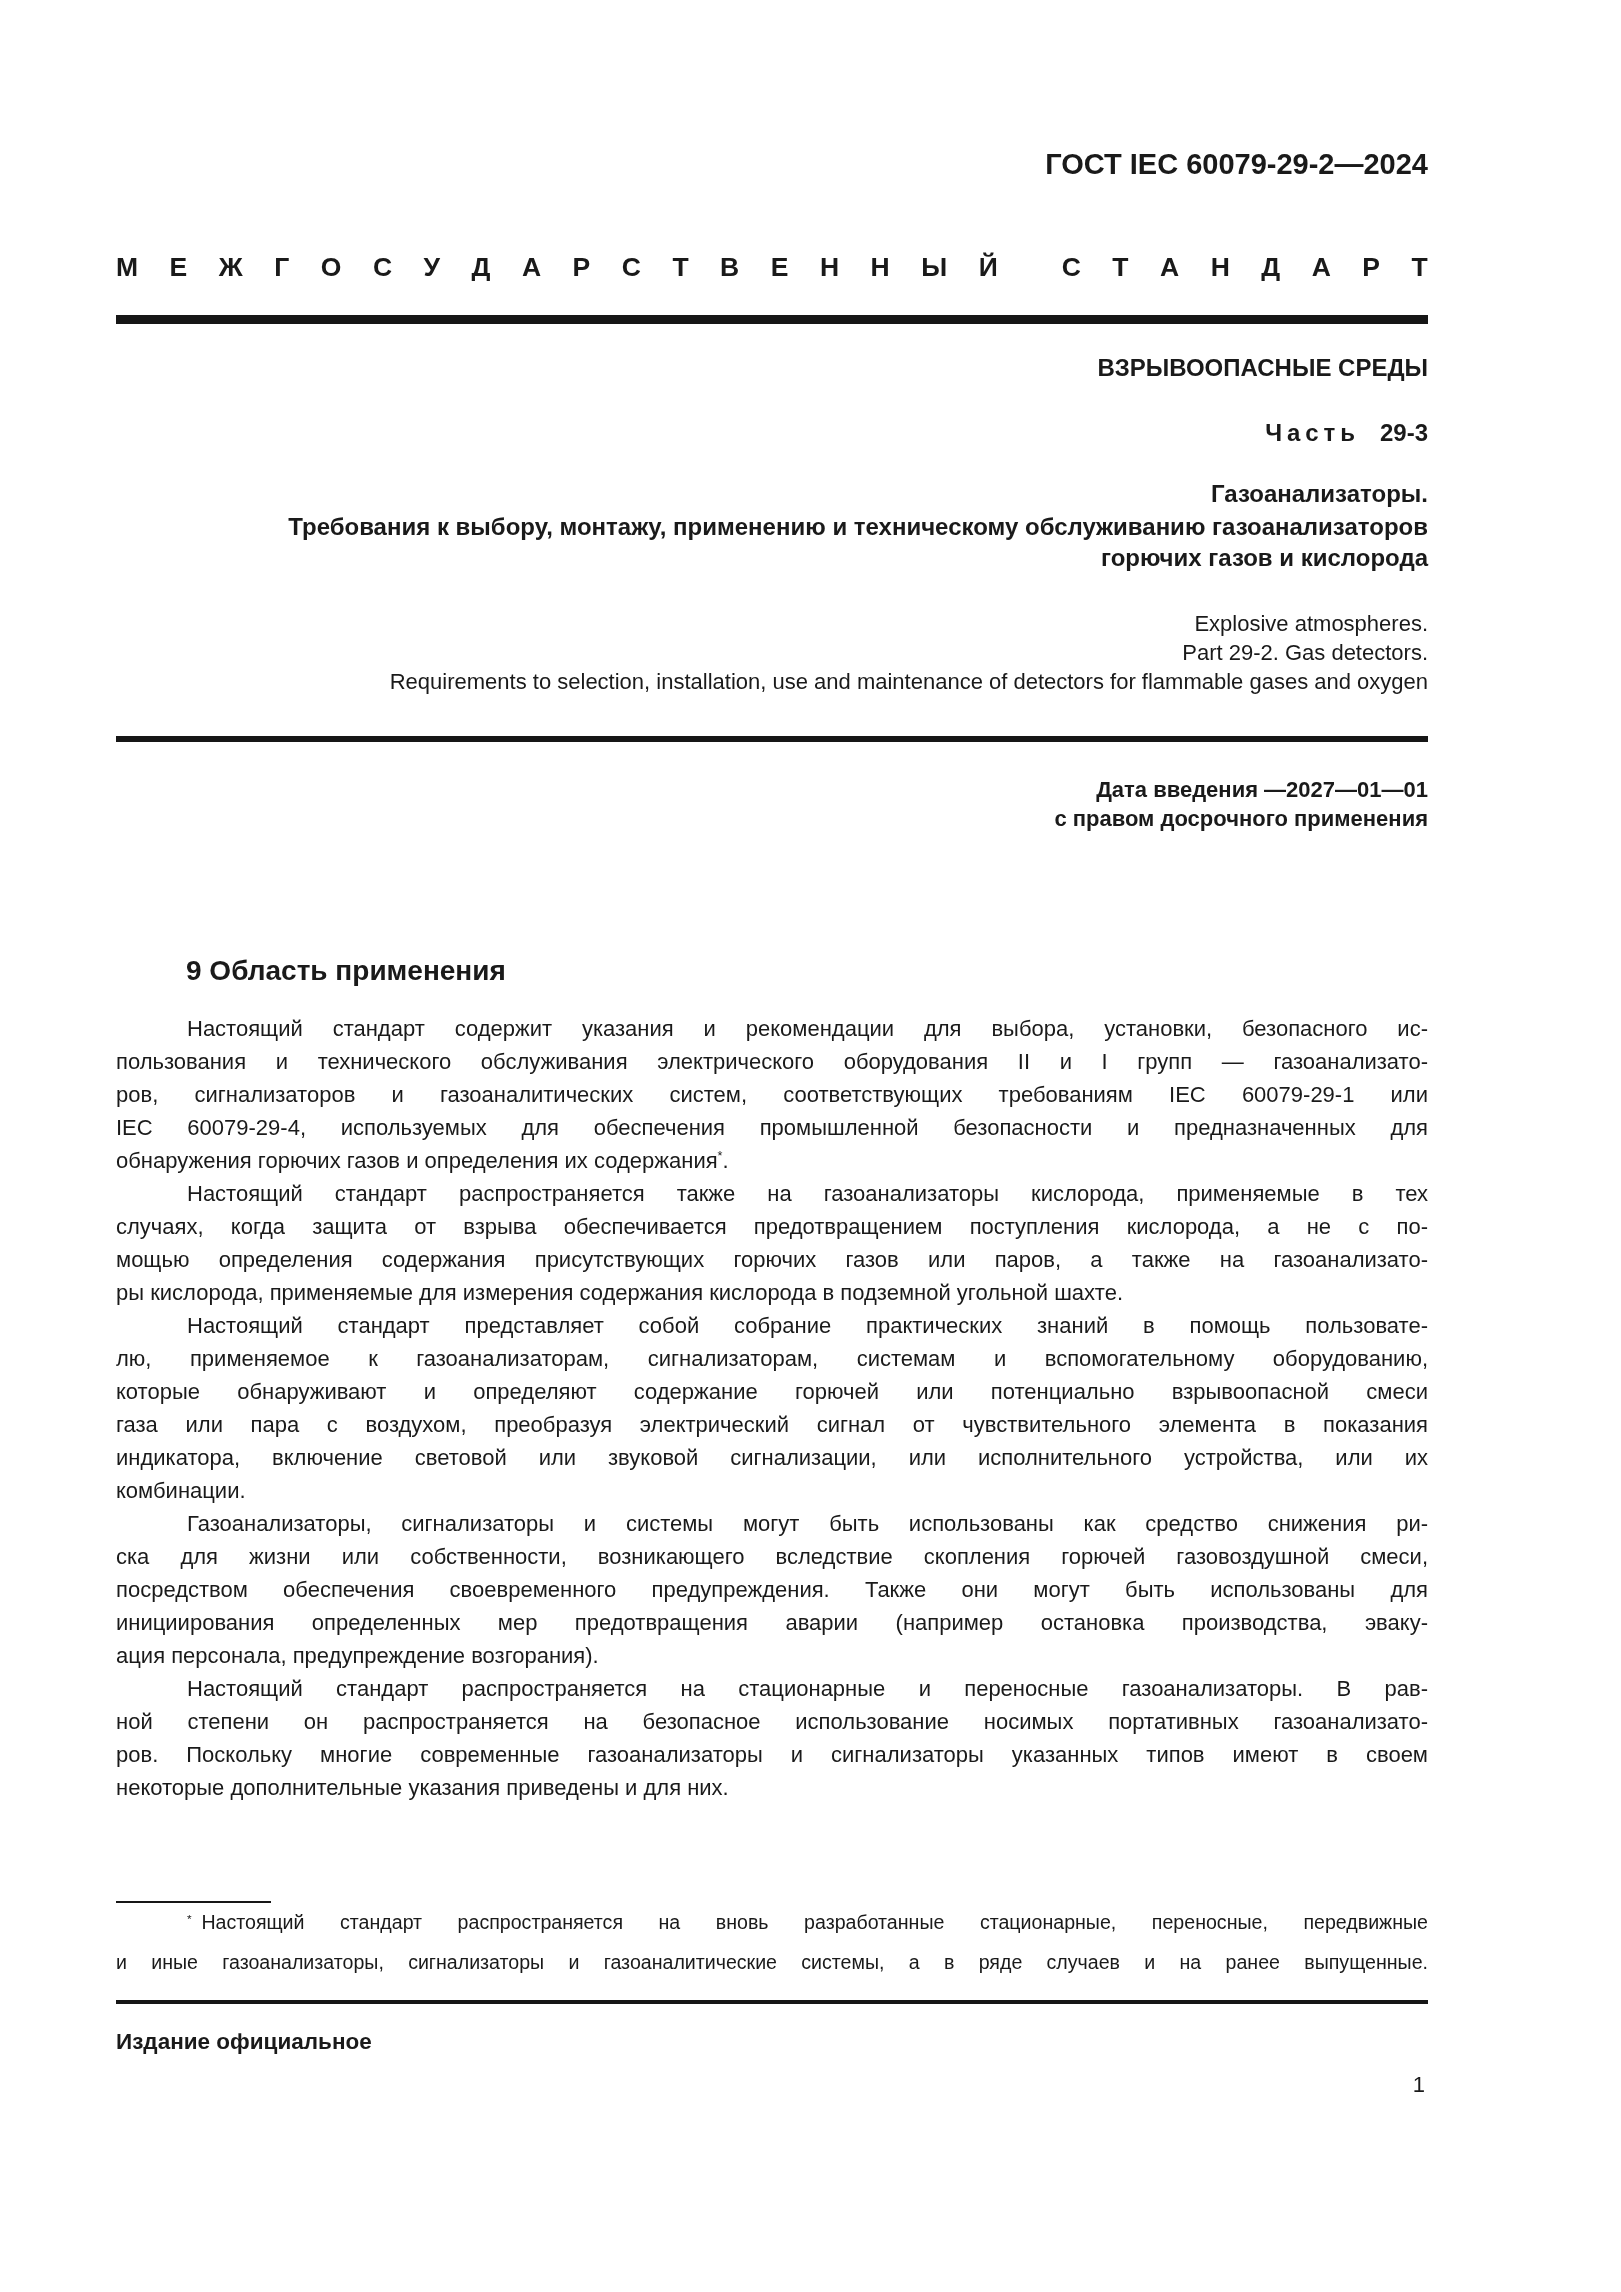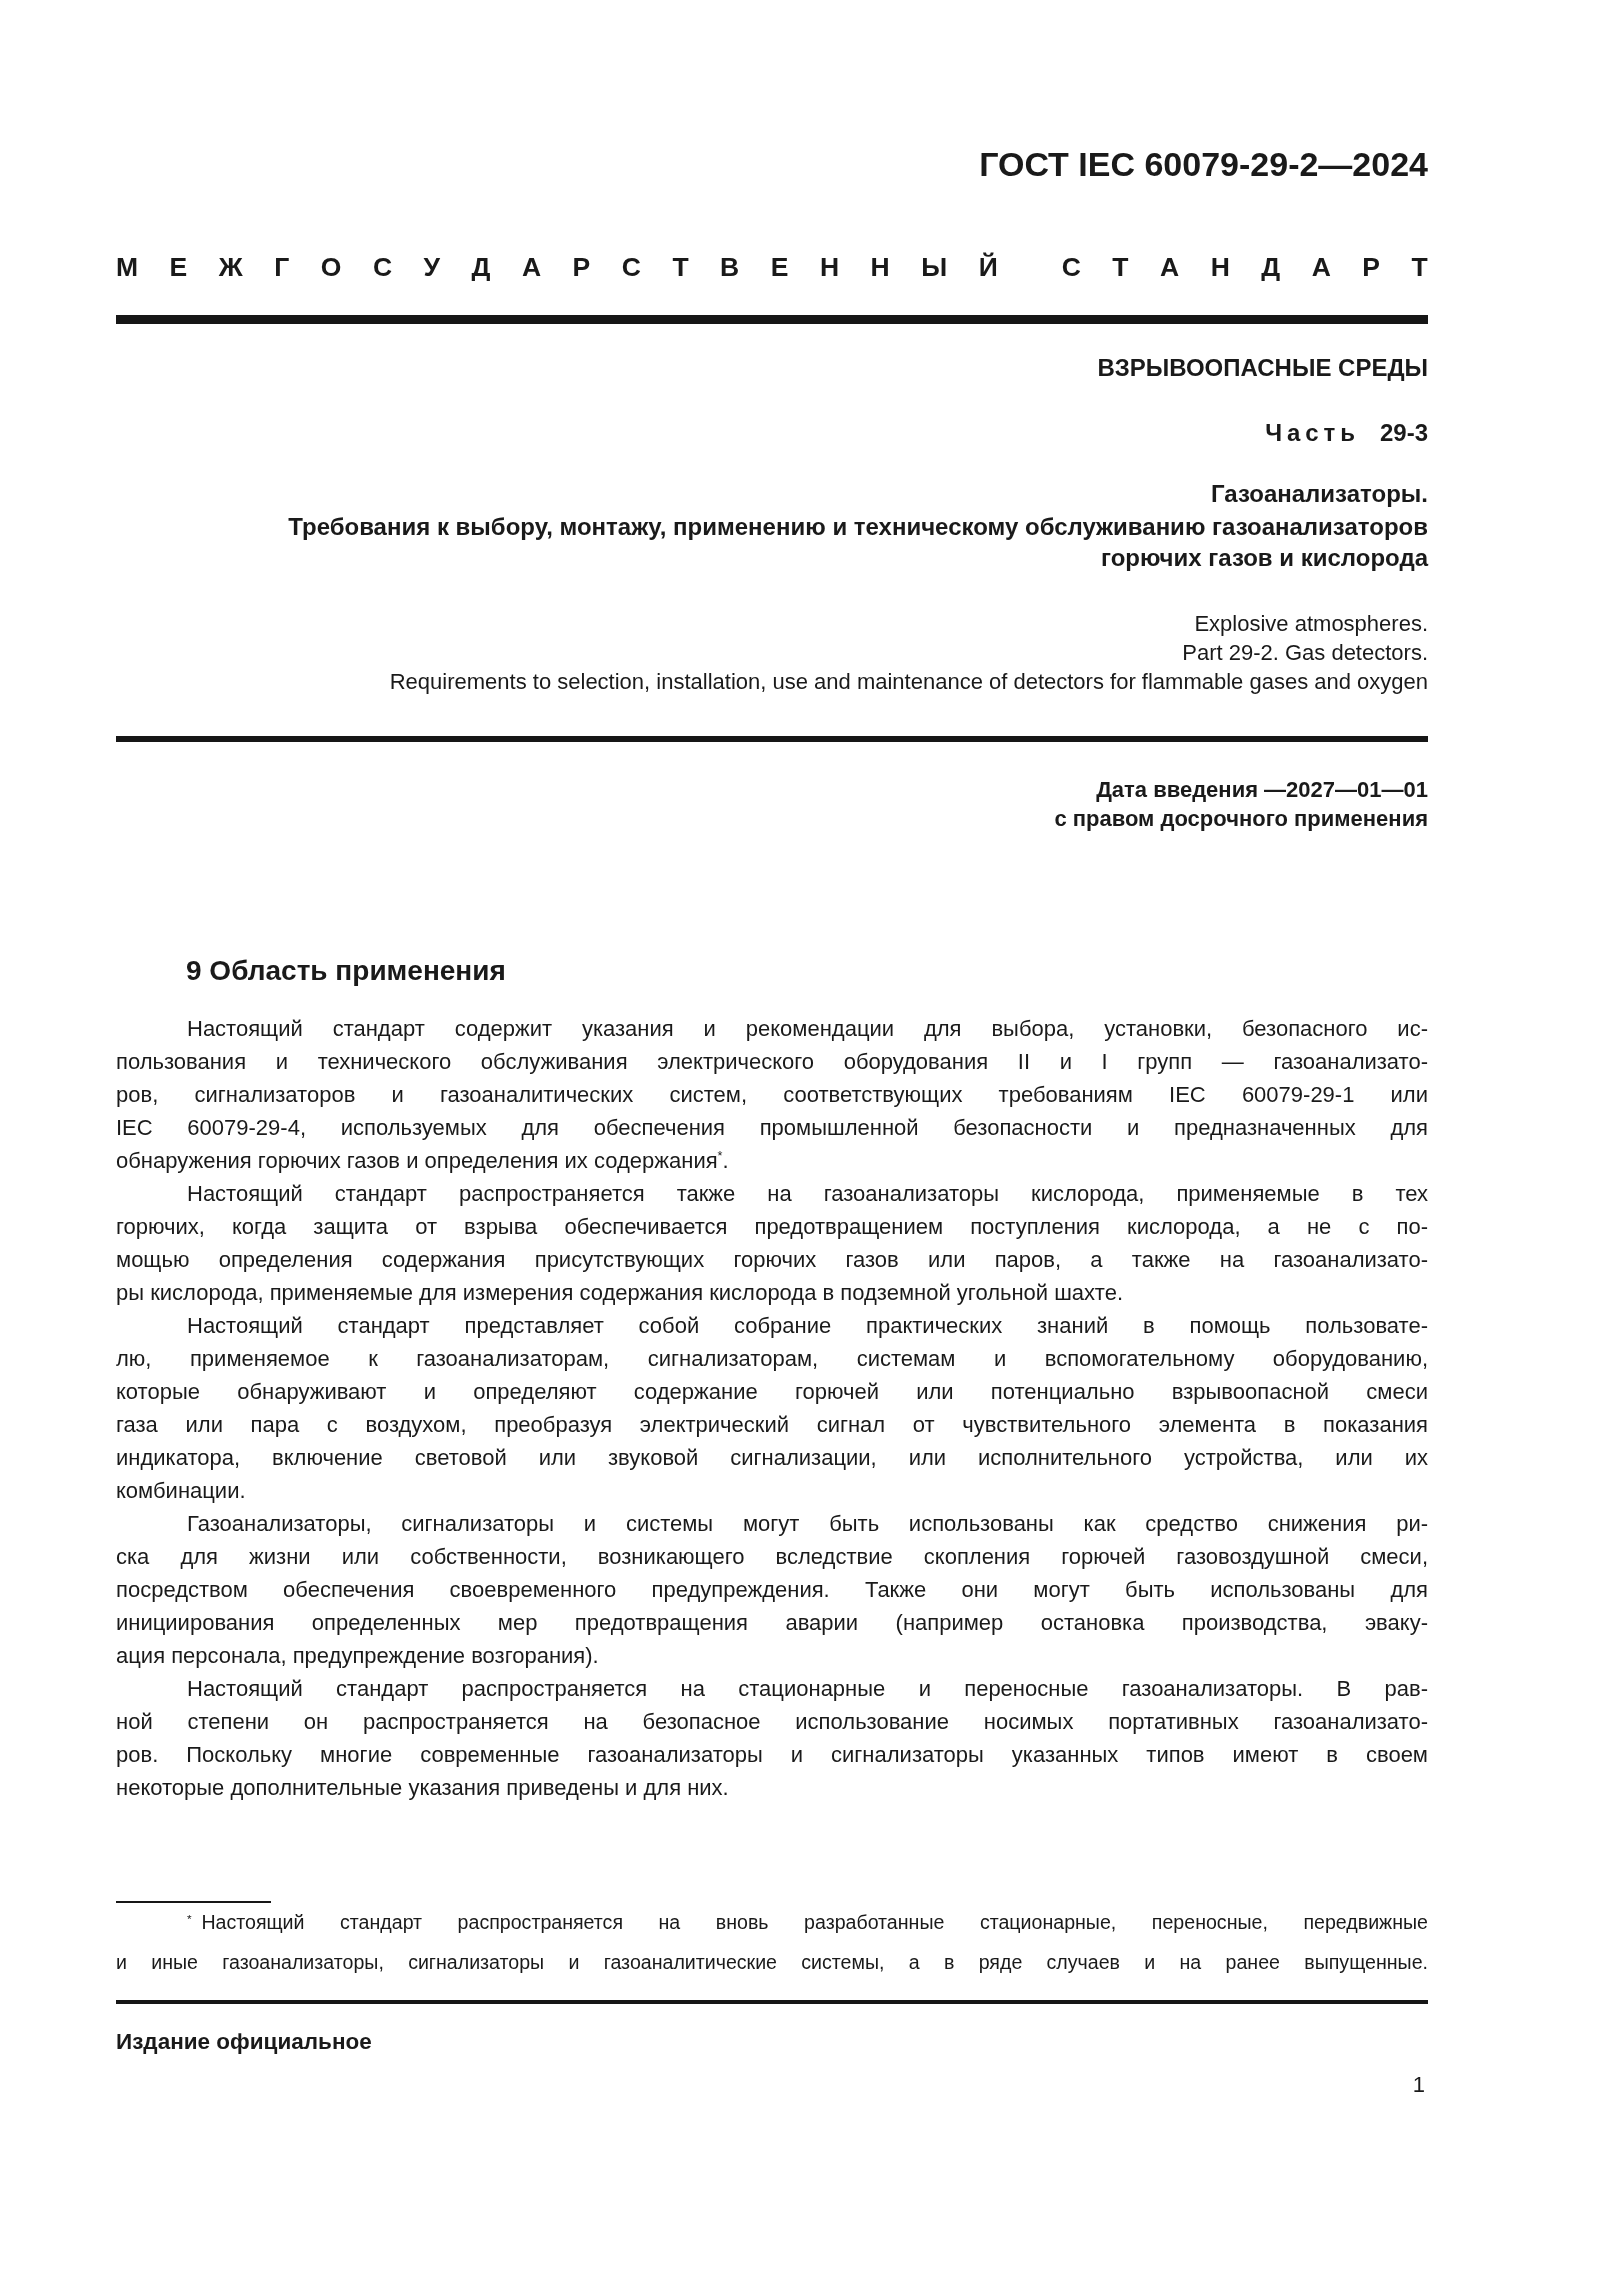--- a/index.html
+++ b/index.html
@@ -2,21 +2,21 @@
 <html><head>
 <meta charset="utf-8">
 <style>
   html, body { margin: 0; padding: 0; background: #ffffff; }
   body { width: 1621px; height: 2293px; position: relative; overflow: hidden;
          font-family: "Liberation Sans", sans-serif; color: #1a1a1a; }
   .abs { position: absolute; }
   .rule { position: absolute; left: 116px; width: 1312px; background: #161616; }
 
   
-  #doc-code { right: 193px; top: 145px; font-size: 34px; font-weight: bold; line-height: 39px; white-space: nowrap; }
+  #doc-code { right: 193px; top: 145px; font-size: 29px; font-weight: bold; line-height: 39px; white-space: nowrap; }
   #spaced-heading { left: 116px; width: 1312px; top: 252px; height: 31px; display: flex; justify-content: space-between; align-items: baseline;
                     font-size: 26.5px; font-weight: bold; line-height: 31px; }
   #spaced-heading .letter { display: inline-block; }
   #spaced-heading .word-gap { display: inline-block; width: 1px; }
 
   
   .center-line { left: 116px; width: 1312px; text-align: right; white-space: nowrap; }
   .b24 { font-size: 24px; font-weight: bold; line-height: 31px; }
   .r22 { font-size: 22px; line-height: 29px; }
   #part-title { letter-spacing: 0; }
@@ -113,21 +113,21 @@
       </div>
       <div class="line last">
         <span class="line-inner">обнаружения горючих газов и определения их содержания<sup class="fn">*</sup>.</span>
       </div>
     </div>
     <div>
       <div class="line first">
         <span class="line-inner">Настоящий стандарт распространяется также на газоанализаторы кислорода, применяемые в тех</span>
       </div>
       <div class="line">
-        <span class="line-inner">горючих, когда защита от взрыва обеспечивается предотвращением поступления кислорода, а не с по-</span>
+        <span class="line-inner">случаях, когда защита от взрыва обеспечивается предотвращением поступления кислорода, а не с по-</span>
       </div>
       <div class="line">
         <span class="line-inner">мощью определения содержания присутствующих горючих газов или паров, а также на газоанализато-</span>
       </div>
       <div class="line last">
         <span class="line-inner">ры кислорода, применяемые для измерения содержания кислорода в подземной угольной шахте.</span>
       </div>
     </div>
     <div>
       <div class="line first">

